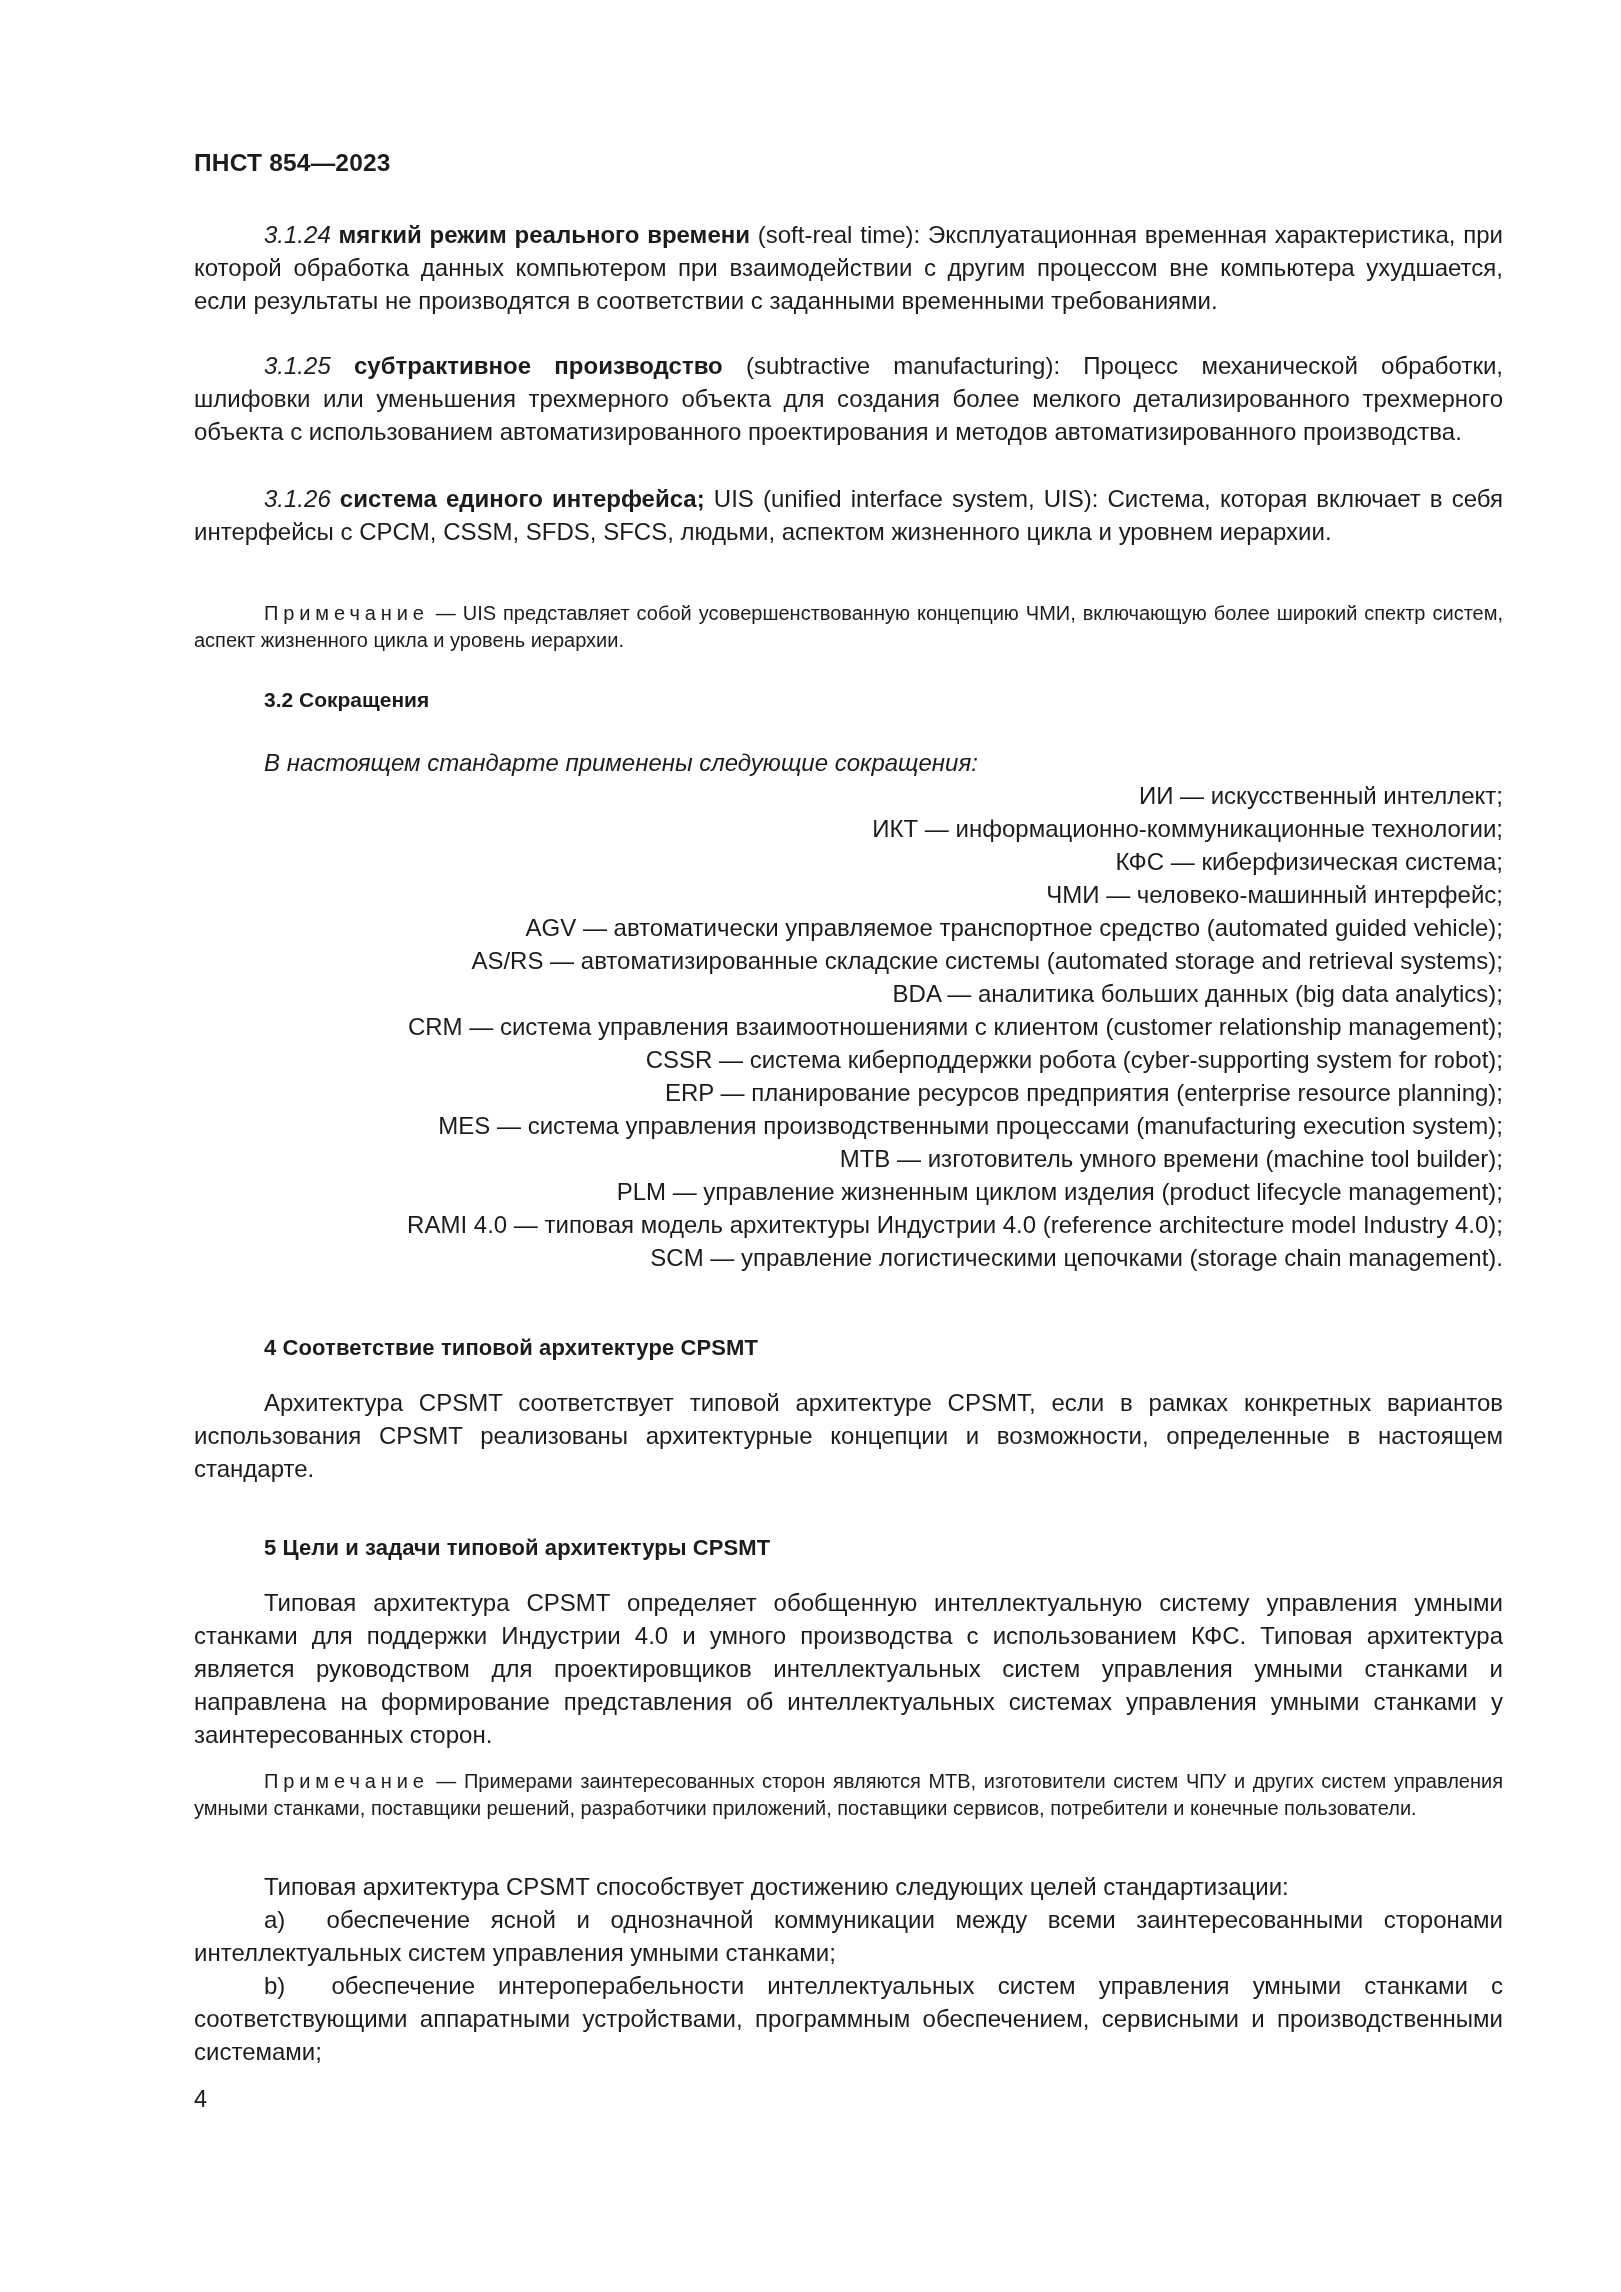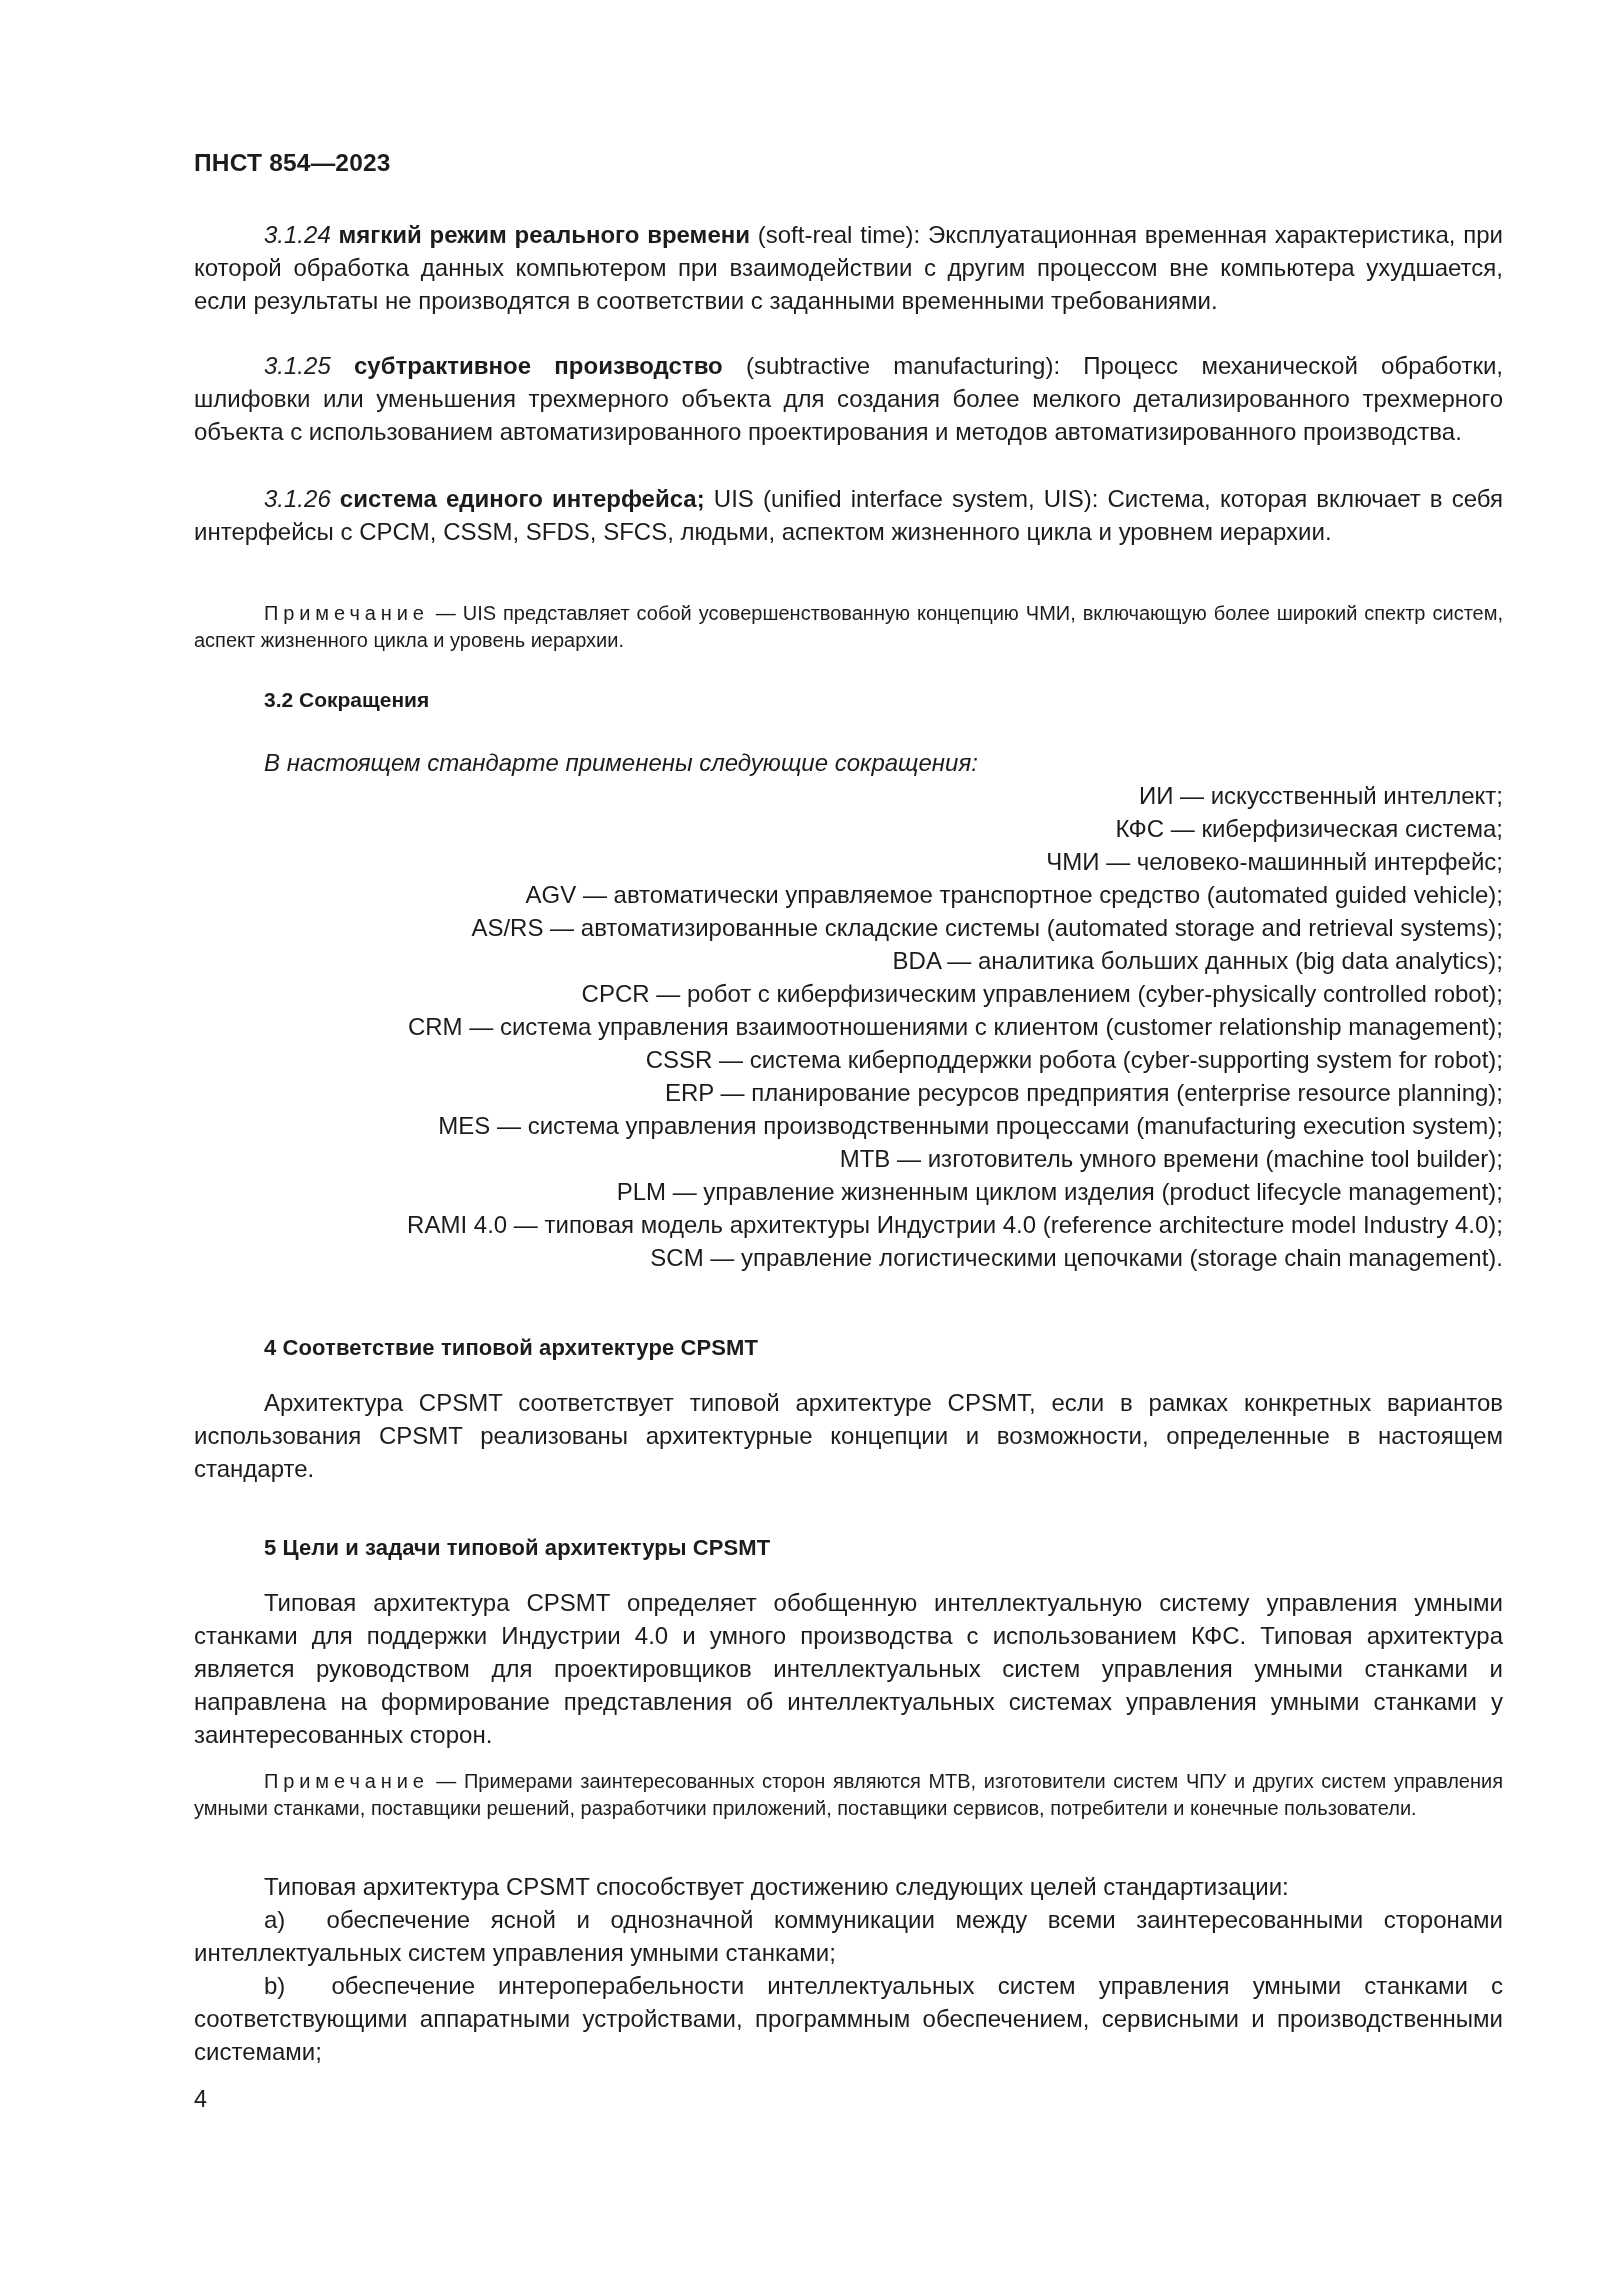--- a/index.html
+++ b/index.html
@@ -53,26 +53,26 @@
     </p>
   </div>
 
   <div class="blk" style="top:688px">
     <h3 class="h2">3.2 Сокращения</h3>
   </div>
   <div class="blk" style="top:728px">
     <p class="p it">В настоящем стандарте применены следующие сокращения:</p>
     <ul class="list">
       <li>ИИ — искусственный интеллект;</li>
+      <li>ИКТ — информационно-коммуникационные технологии;</li>
       <li>КФС — киберфизическая система;</li>
       <li>ЧМИ — человеко-машинный интерфейс;</li>
       <li>AGV — автоматически управляемое транспортное средство (automated guided vehicle);</li>
       <li>AS/RS — автоматизированные складские системы (automated storage and retrieval systems);</li>
       <li>BDA — аналитика больших данных (big data analytics);</li>
-      <li>CPCR — робот с киберфизическим управлением (cyber-physically controlled robot);</li>
       <li>CRM — система управления взаимоотношениями с клиентом (customer relationship management);</li>
       <li>CSSR — система киберподдержки робота (cyber-supporting system for robot);</li>
       <li>ERP — планирование ресурсов предприятия (enterprise resource planning);</li>
       <li>MES — система управления производственными процессами (manufacturing execution system);</li>
       <li>MTB — изготовитель умного времени (machine tool builder);</li>
       <li>PLM — управление жизненным циклом изделия (product lifecycle management);</li>
       <li>RAMI 4.0 — типовая модель архитектуры Индустрии 4.0 (reference architecture model Industry 4.0);</li>
       <li>SCM — управление логистическими цепочками (storage chain management).</li>
     </ul>
   </div>

